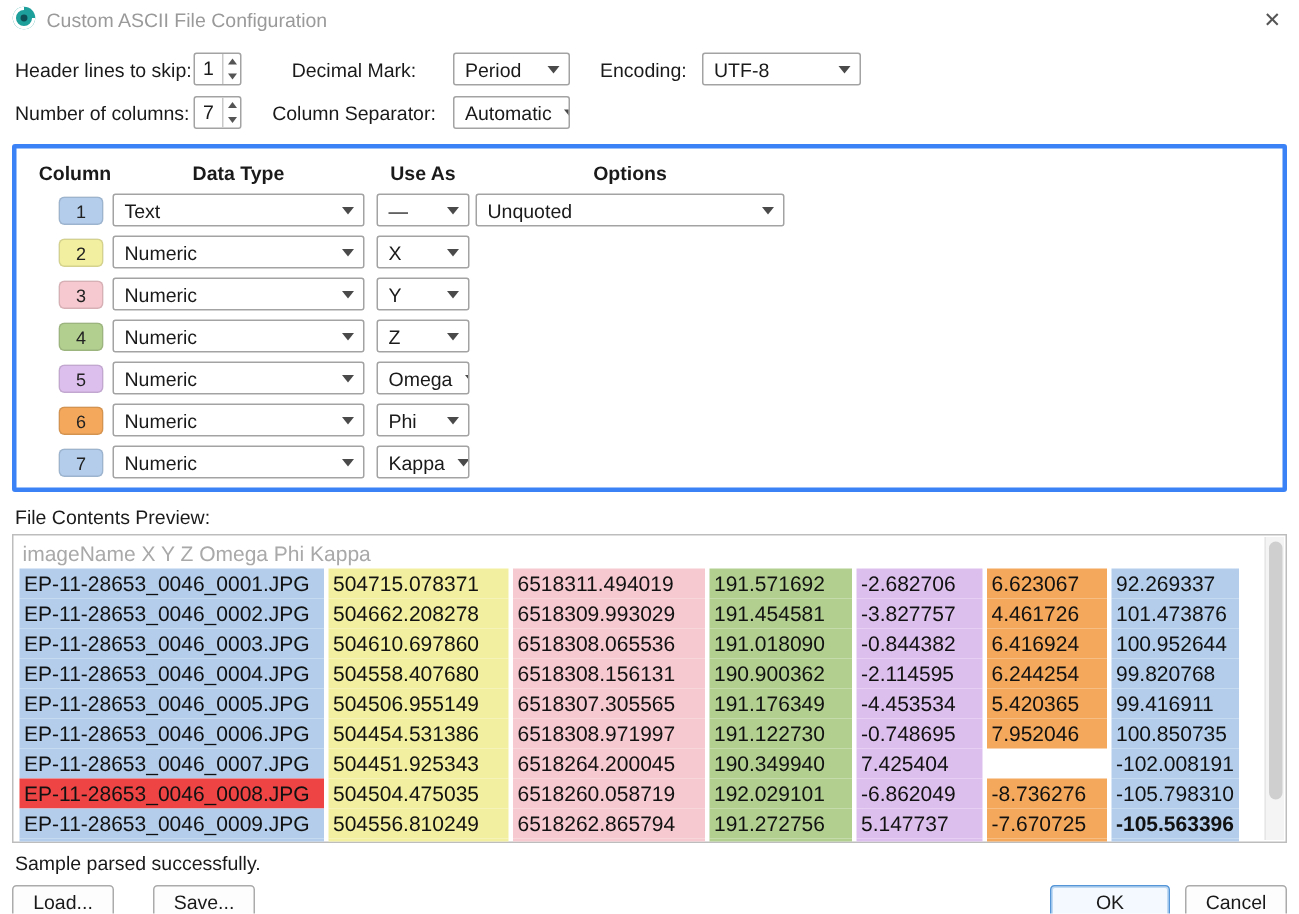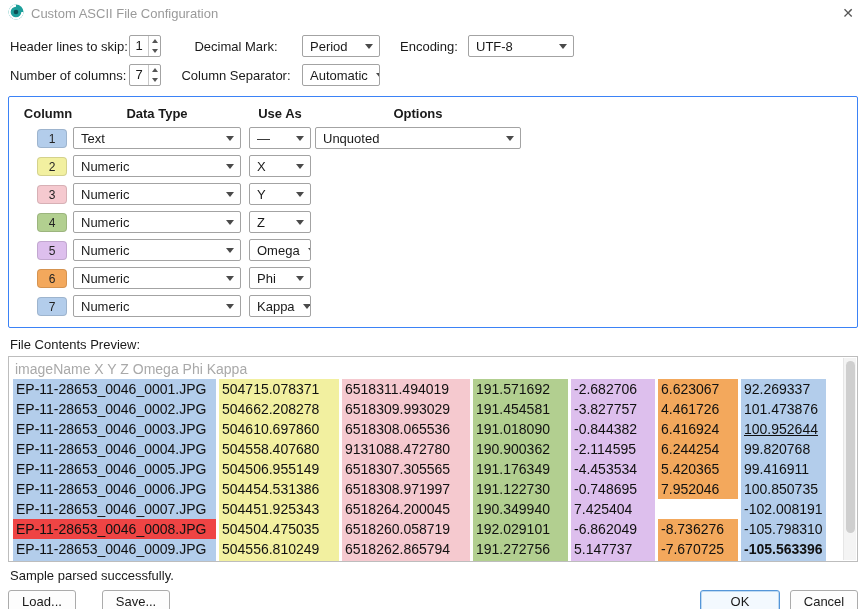--- a/index.html
+++ b/index.html
@@ -25,21 +25,21 @@
   .spinbox { width: 32px; height: 22px; border: 1px solid #a3a3a3; border-radius: 2px; background: #fff; display: inline-flex; }
   .spin-value { flex: 1; text-align: center; line-height: 20px; font-size: 13px; }
   .spin-btns { width: 12px; border-left: 1px solid #c9c9c9; display: flex; flex-direction: column; }
   .spin-up, .spin-down { flex: 1; display: flex; align-items: center; justify-content: center; }
   .spin-up::after { content: ""; border-left: 3px solid transparent; border-right: 3px solid transparent; border-bottom: 4px solid #555; }
   .spin-down::after { content: ""; border-left: 3px solid transparent; border-right: 3px solid transparent; border-top: 4px solid #555; }
   .combo { height: 22px; border: 1px solid #a3a3a3; border-radius: 2px; background: #fff; display: inline-flex; align-items: center; justify-content: space-between; padding: 0 6px 0 7px; font-size: 13px; white-space: nowrap; overflow: hidden; }
   .caret { width: 0; height: 0; border-left: 4px solid transparent; border-right: 4px solid transparent; border-top: 5px solid #4a4a4a; margin-left: 8px; flex: none; }
   .w78 { width: 78px; } .w106 { width: 106px; margin-left: 6px; }
   
-  .groupbox { margin: 2px 8px 0 8px; border: 1px solid #3b82f6; border-radius: 2px; height: 232px; padding-top: 5px; background: #fff; }
+  .groupbox { margin: 2px 8px 0 8px; border: 3px solid #3b82f6; border-radius: 2px; height: 232px; padding-top: 5px; background: #fff; }
   .cfg-head { display: flex; align-items: center; height: 22px; padding-left: 14px; font-weight: bold; }
   .hc { width: 50px; text-align: center; }
   .hdt { width: 168px; text-align: center; margin-right: 8px; }
   .hua { width: 62px; text-align: center; margin-right: 4px; }
   .hopt { width: 206px; text-align: center; }
   .cfg-row { display: flex; align-items: center; height: 28px; padding-left: 28px; }
   .badge { width: 30px; height: 19px; line-height: 19px; text-align: center; border-radius: 4px; margin-right: 6px; font-size: 12px; color: #222; border: 1px solid rgba(0,0,0,0.12); }
   .combo-dt { width: 168px; margin-right: 8px; }
   .combo-ua { width: 62px; margin-right: 4px; }
   .combo-opt { width: 206px; }
@@ -230,26 +230,26 @@
           <span class="pv-cell c5" style="background: rgb(243, 168, 92);">4.461726</span>
           <span class="pv-cell c6" style="background: rgb(179, 205, 235);">101.473876</span>
         </div>
         <div class="pv-row">
           <span class="pv-cell c0" style="background: rgb(179, 205, 235);">EP-11-28653_0046_0003.JPG</span>
           <span class="pv-cell c1" style="background: rgb(242, 240, 160);">504610.697860</span>
           <span class="pv-cell c2" style="background: rgb(245, 201, 207);">6518308.065536</span>
           <span class="pv-cell c3" style="background: rgb(178, 207, 144);">191.018090</span>
           <span class="pv-cell c4" style="background: rgb(221, 191, 237);">-0.844382</span>
           <span class="pv-cell c5" style="background: rgb(243, 168, 92);">6.416924</span>
-          <span class="pv-cell c6" style="background: rgb(179, 205, 235); text-decoration: underline;">100.952644</span>
+          <span class="pv-cell c6" style="background: rgb(179, 205, 235);">100.952644</span>
         </div>
         <div class="pv-row">
           <span class="pv-cell c0" style="background: rgb(179, 205, 235);">EP-11-28653_0046_0004.JPG</span>
           <span class="pv-cell c1" style="background: rgb(242, 240, 160);">504558.407680</span>
-          <span class="pv-cell c2" style="background: rgb(245, 201, 207);">9131088.472780</span>
+          <span class="pv-cell c2" style="background: rgb(245, 201, 207);">6518308.156131</span>
           <span class="pv-cell c3" style="background: rgb(178, 207, 144);">190.900362</span>
           <span class="pv-cell c4" style="background: rgb(221, 191, 237);">-2.114595</span>
           <span class="pv-cell c5" style="background: rgb(243, 168, 92);">6.244254</span>
           <span class="pv-cell c6" style="background: rgb(179, 205, 235);">99.820768</span>
         </div>
         <div class="pv-row">
           <span class="pv-cell c0" style="background: rgb(179, 205, 235);">EP-11-28653_0046_0005.JPG</span>
           <span class="pv-cell c1" style="background: rgb(242, 240, 160);">504506.955149</span>
           <span class="pv-cell c2" style="background: rgb(245, 201, 207);">6518307.305565</span>
           <span class="pv-cell c3" style="background: rgb(178, 207, 144);">191.176349</span>

